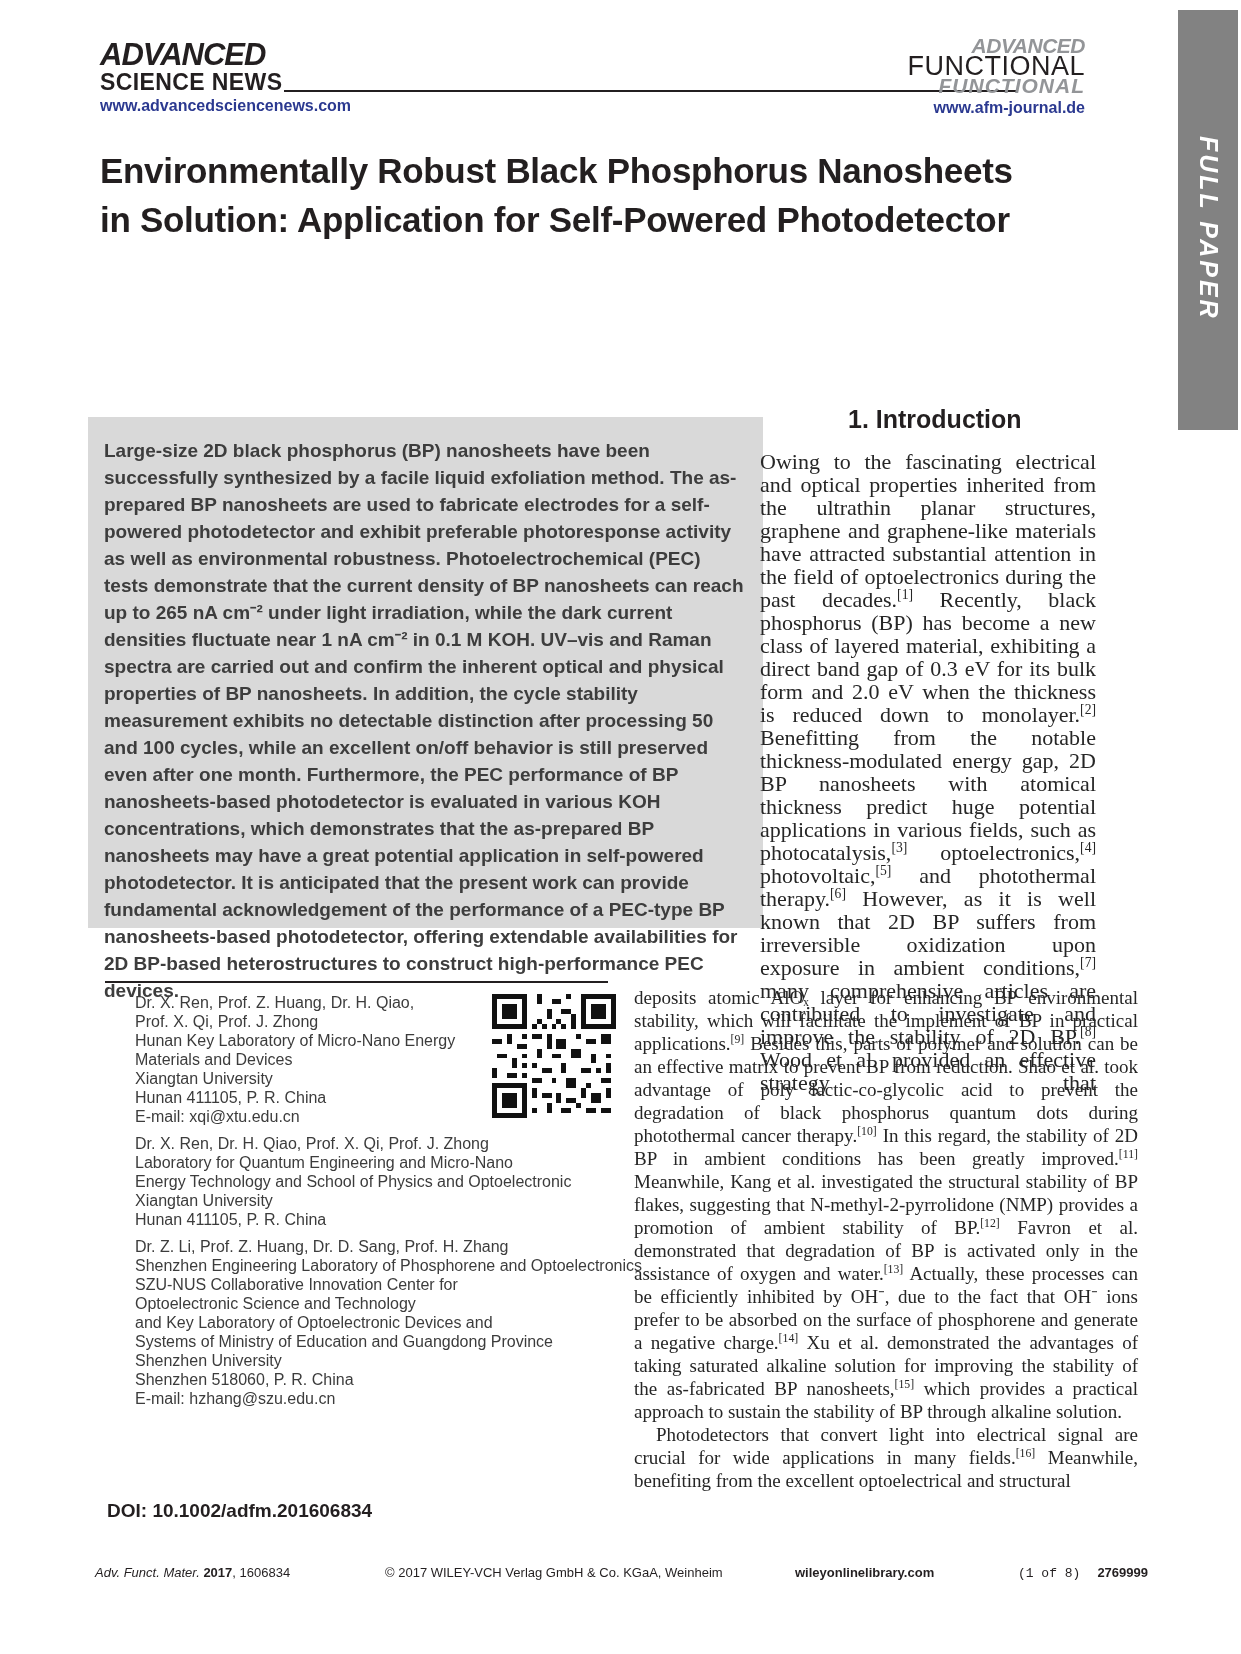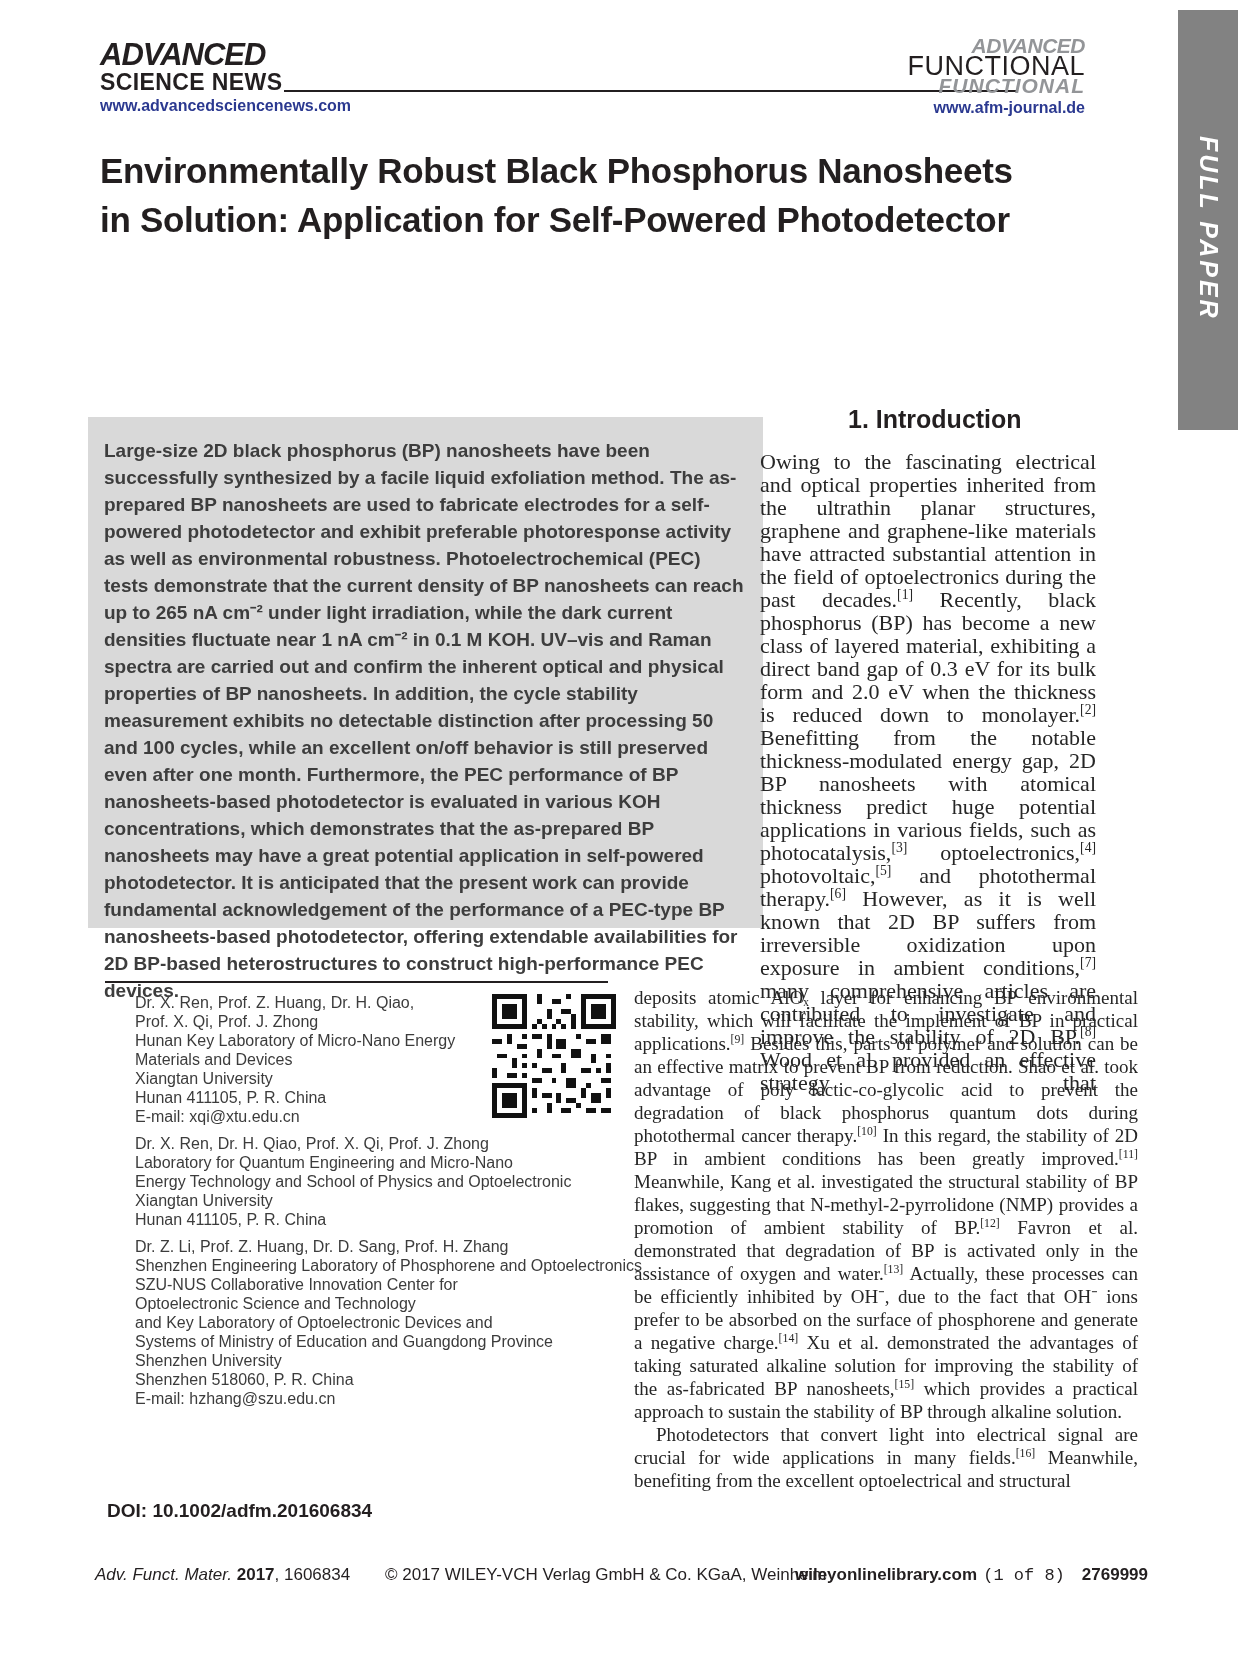--- a/index.html
+++ b/index.html
@@ -41,21 +41,21 @@
                 text-align:justify; }
   .intro-wide .p2 { text-indent:22px; }
   sup { font-size:0.62em; line-height:0; vertical-align:super; }
   
   .fn-rule { position:absolute; left:105px; top:981px; width:503px; height:2px; background:#231f20; }
   .affils { position:absolute; left:107px; top:993px; width:510px; font-size:16px; line-height:19px; color:#3c3c3c;margin-left:28px; }
   .affil-block { margin-bottom:8px; white-space:pre-line; }
   .qr { position:absolute; left:492px; top:994px; width:124px; height:124px; }
   .doi { position:absolute; left:107px; top:1500px; font-size:19px; font-weight:bold; color:#231f20; }
   
-  .footer-item { position:absolute; top:1565px; font-size:17px; color:#231f20; white-space:nowrap; }
+  .footer-item { position:absolute; top:1565px; font-size:13px; color:#231f20; white-space:nowrap; }
   .f-left { left:95px; }
   .f-copy { left:385px; }
   .f-web { left:795px; font-weight:bold; color:#231f20; text-decoration:none; }
   .f-right { right:93px; }
   .f-right .bold, .f-left .bold { font-weight:bold; }
   .f-left .ital { font-style:italic; }
   .f-right .pageinfo { margin-right:17px;font-family:Liberation Mono, monospace; }
 </style>
 </head>
 <body>

